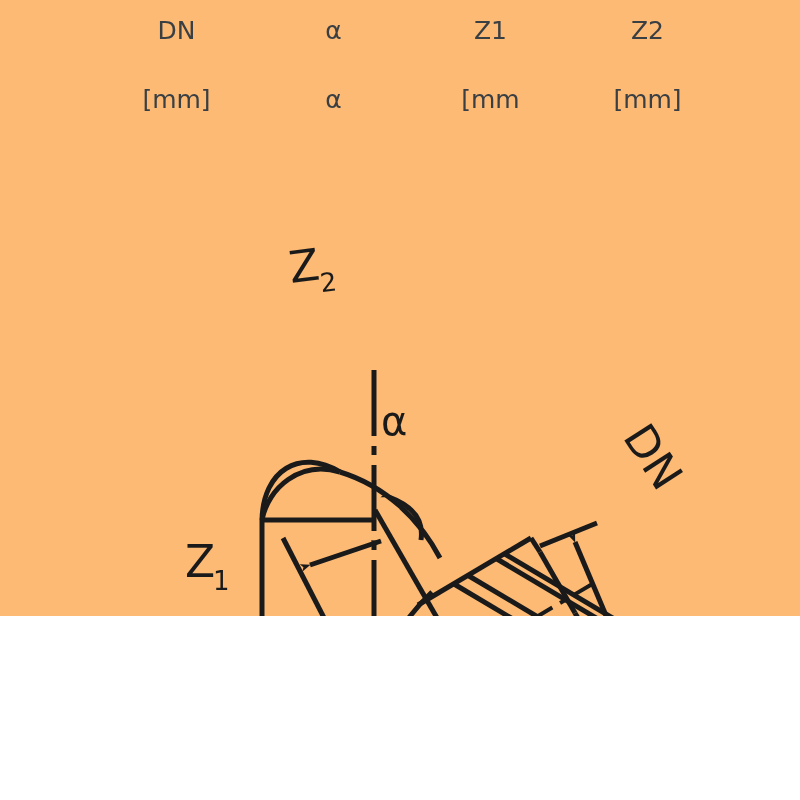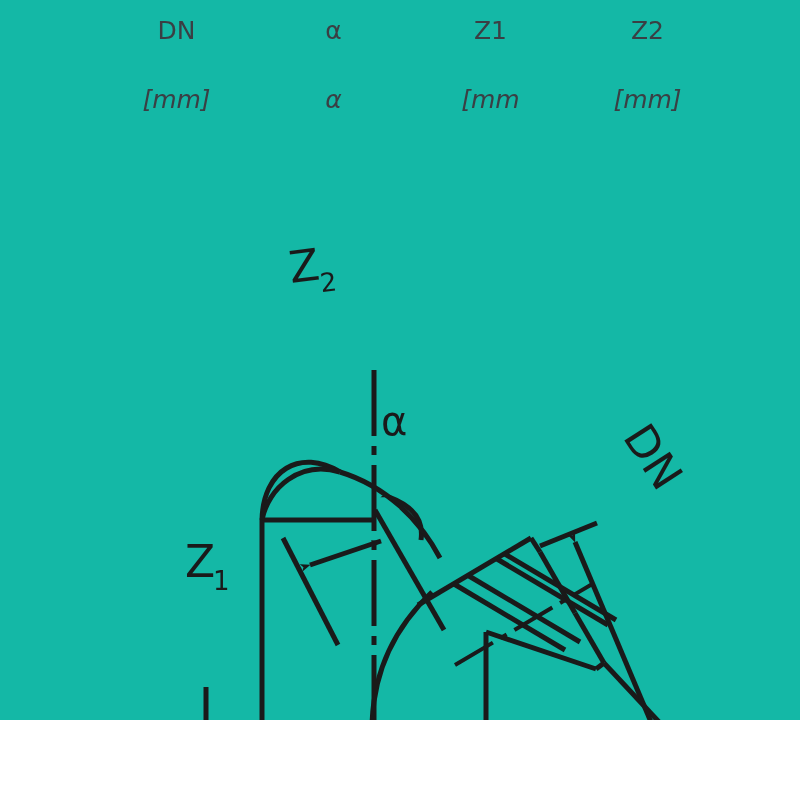--- a/index.html
+++ b/index.html
@@ -3,22 +3,22 @@
 <meta charset="utf-8">
 <style>
   html, body {
     margin: 0;
     padding: 0;
     background: #ffffff;
   }
   #page {
     position: relative;
     width: 800px;
-    height: 720px;
-    background: #14b8a6;
+    height: 616px;
+    background: #fdba74;
     font-family: "DejaVu Sans", "Liberation Sans", sans-serif;
     overflow: hidden;
   }
 
   
   #spec-table {
     position: absolute;
     left: 98px;
     top: 0px;
     width: 628px;
@@ -31,21 +31,21 @@
   }
   .tbl td {
     text-align: center;
     color: #3a3f44;
     font-size: 25px;
     font-weight: 400;
     padding: 0;
     border: none;
   }
   .row-head td { height: 60px; vertical-align: middle; }
-  .row-unit td { height: 78px; vertical-align: middle; font-style: italic; }
+  .row-unit td { height: 78px; vertical-align: middle; }
   .row-data td {
     height: 50px;
     vertical-align: middle;
     border-top: 2px solid #e2e4e6;
     border-bottom: 2px solid #e8eaec;
   }
 
   
   #drawing {
     position: absolute;

